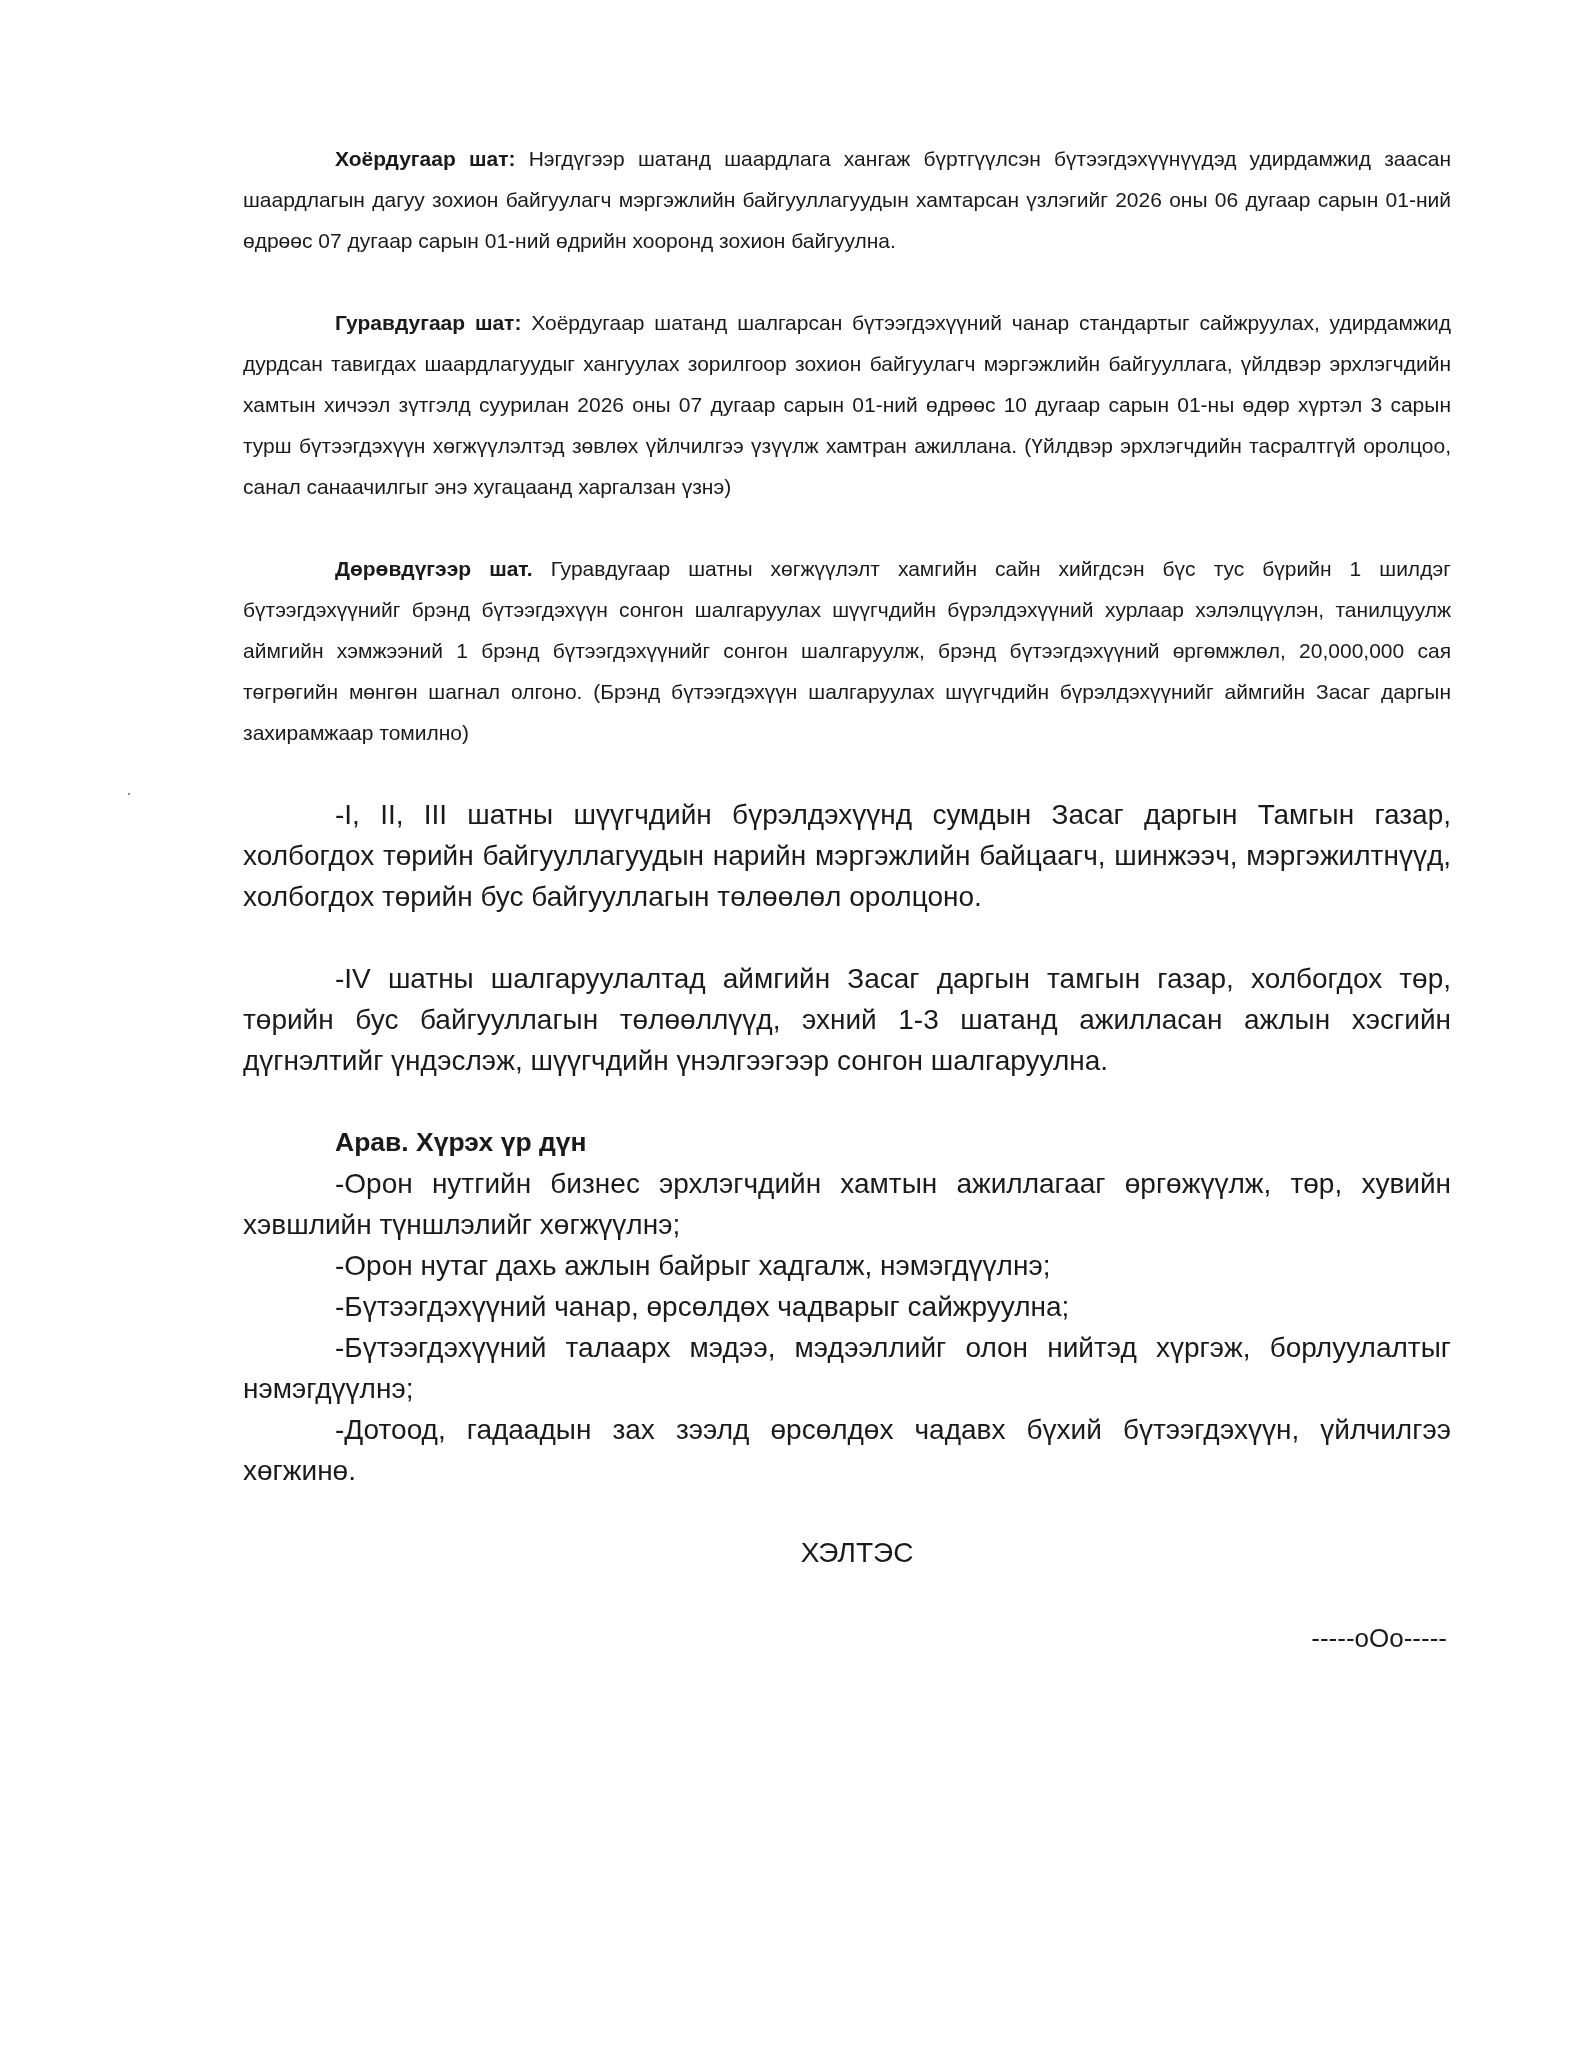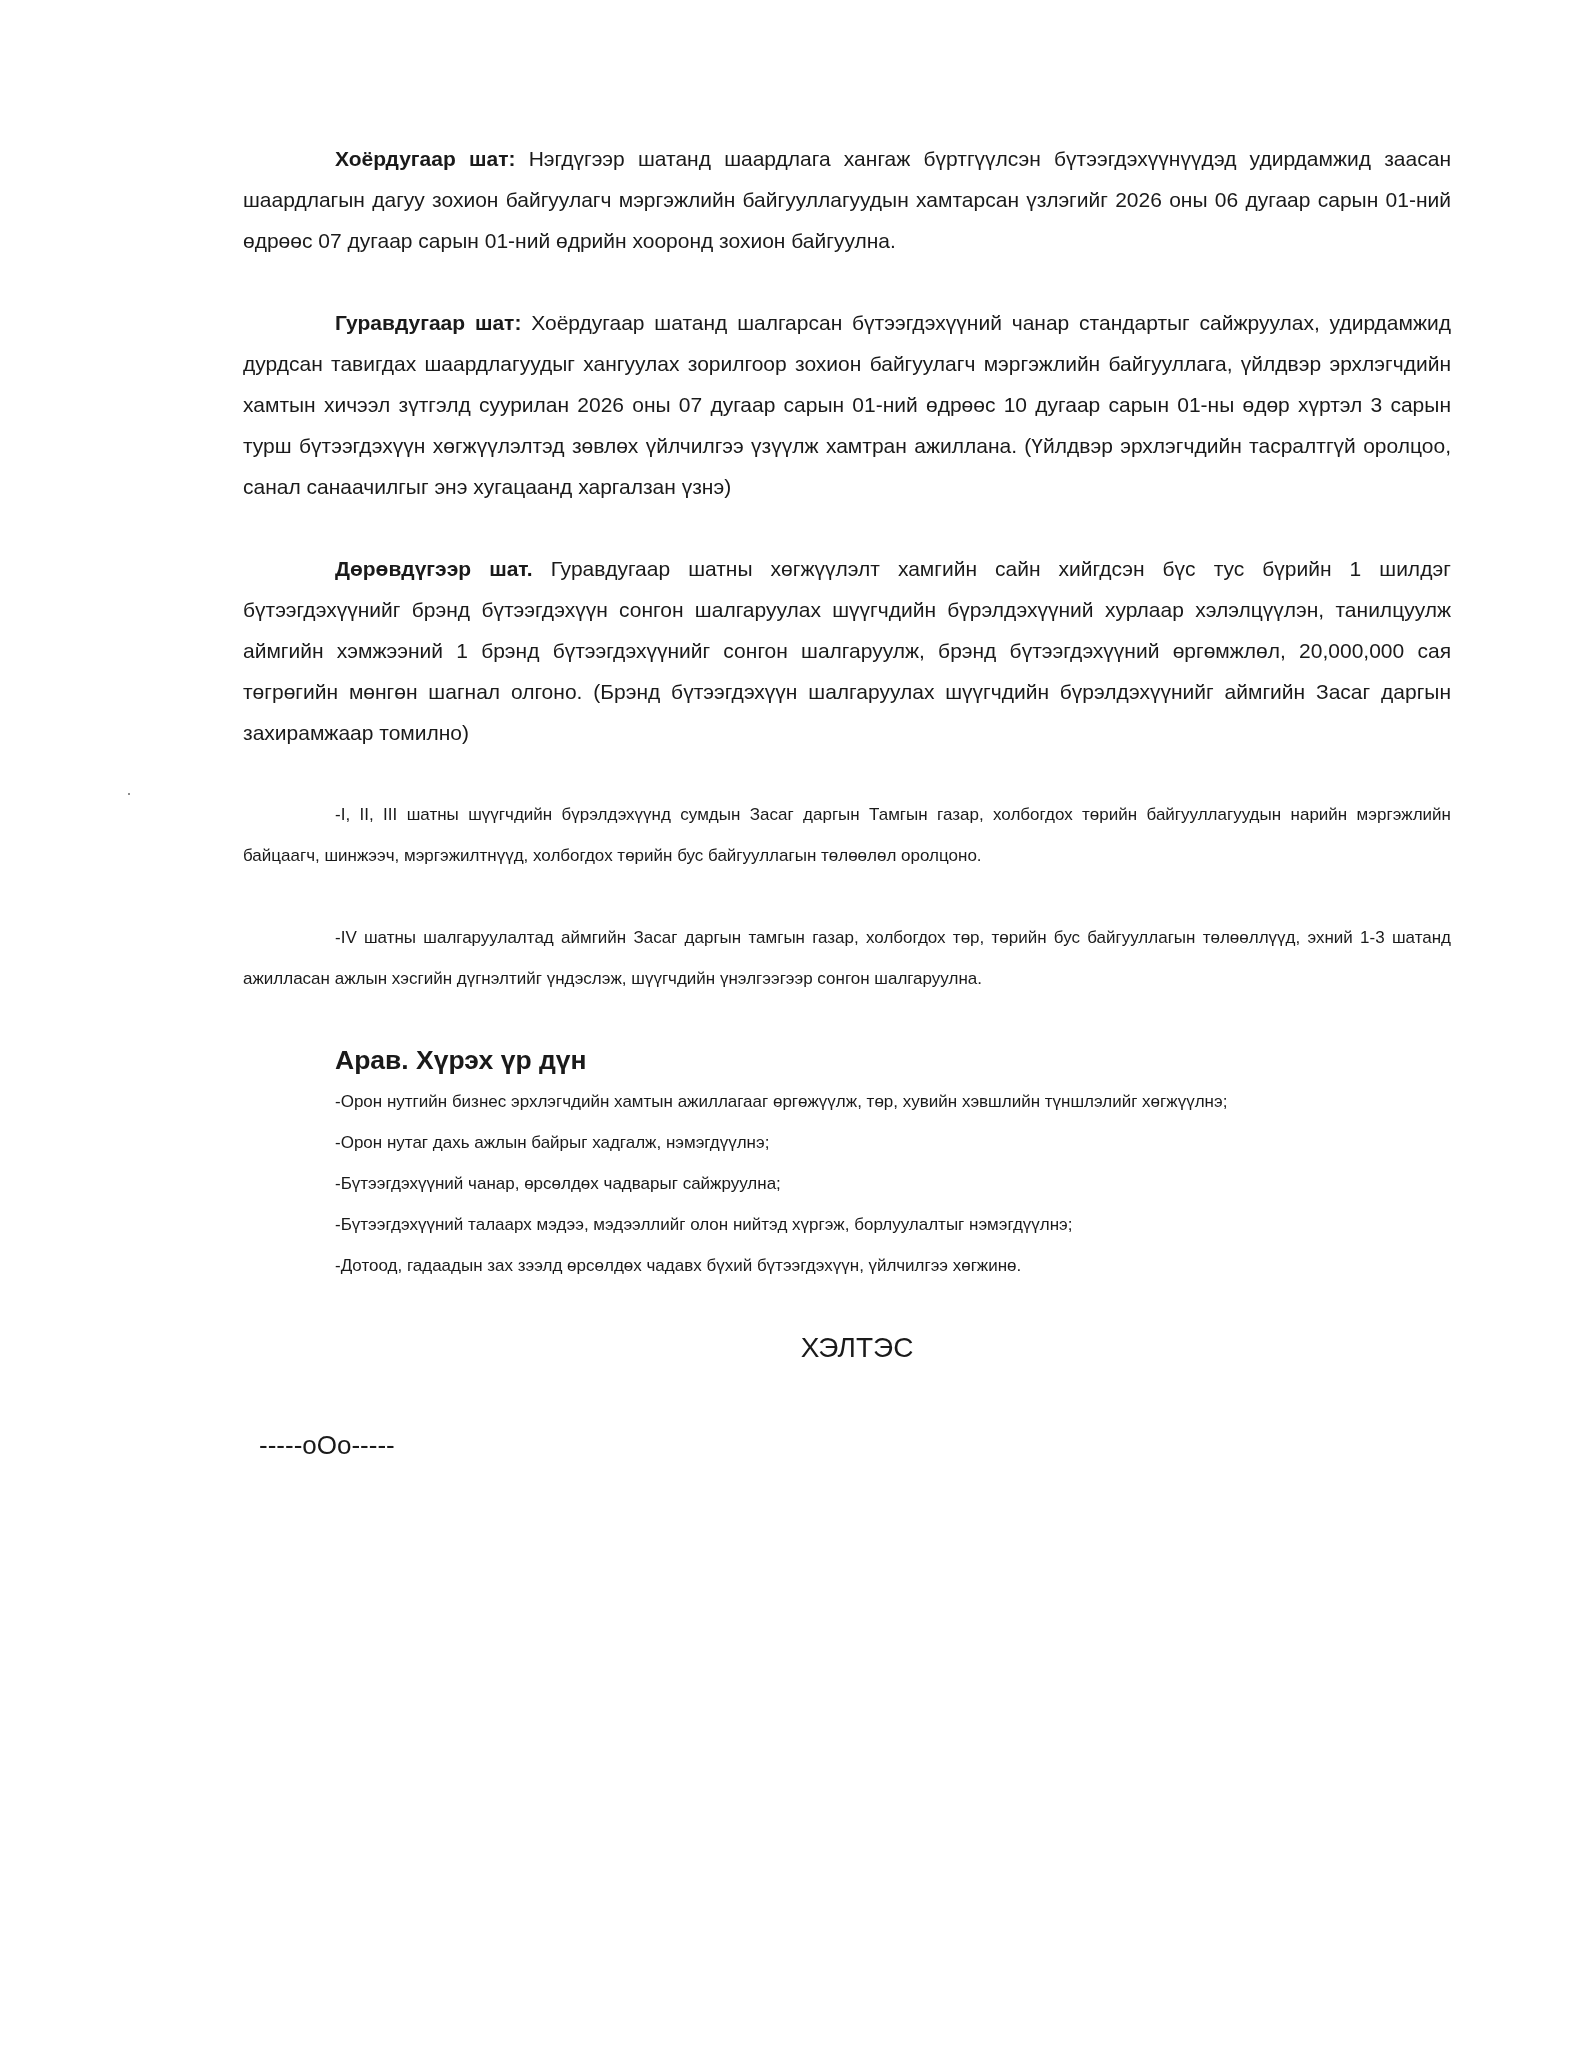--- a/index.html
+++ b/index.html
@@ -33,38 +33,38 @@
     }
     .gap-lg { height: 41px; }
     .heading {
       font-size: 26.5px;
       line-height: 41px;
       font-weight: bold;
       margin: 0;
       padding-left: 92px;
     }
     .bullet {
-      font-size: 17px;
+      font-size: 28px;
       line-height: 41px;
       text-align: justify;
       text-indent: 92px;
       margin: 0;
     }
     .footer-dept {
       font-size: 28px;
       line-height: 41px;
       text-align: center;
       margin: 0;
       padding-left: 20px;
     }
     .footer-end {
       font-size: 26px;
       line-height: 41px;
-      text-align: left;
-      margin: 16px;
+      text-align: right;
+      margin: 4px;
       letter-spacing: 0px;
     }
     .margin-dot {
       position: absolute;
       left: 128px;
       top: 793px;
       width: 2px;
       height: 2px;
       background: #666;
       border-radius: 1px;

